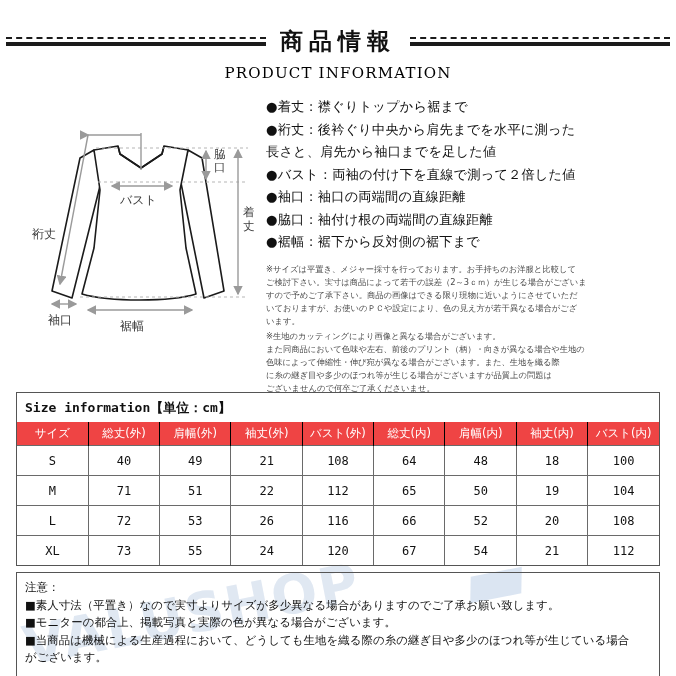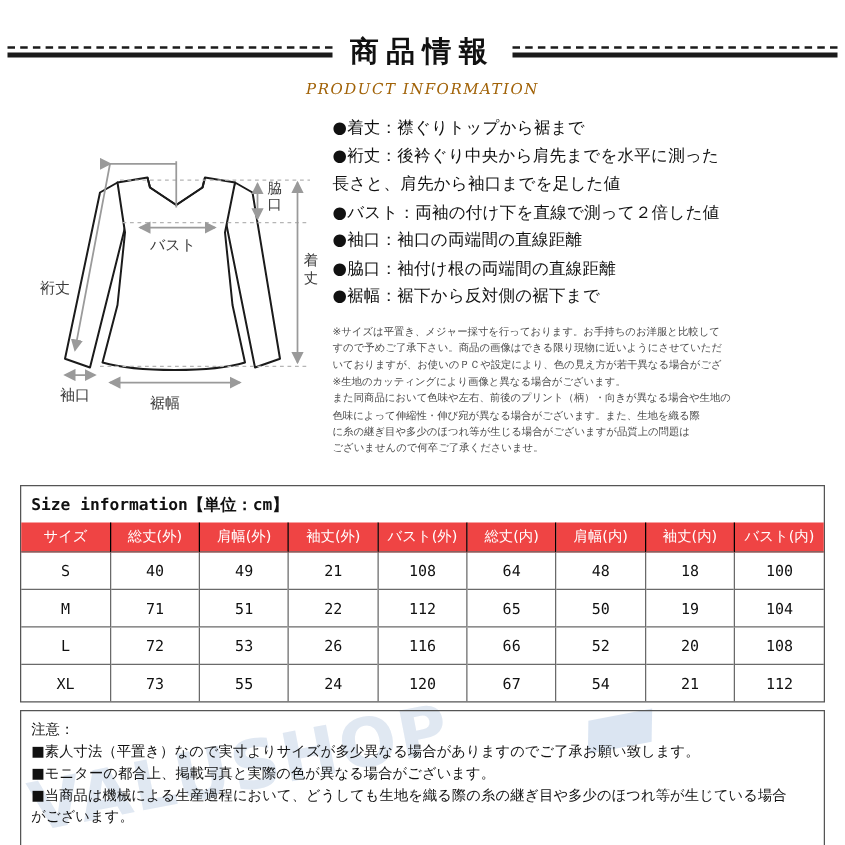--- a/index.html
+++ b/index.html
@@ -85,24 +85,23 @@
   .title-jp {
     font-size: 23px;
     font-weight: bold;
     letter-spacing: 6px;
     white-space: nowrap;
     color: #111;
   }
   .title-en {
     margin-top: 7px;
     font-family: "DejaVu Serif", "Liberation Serif", serif;
-    font-size: 12px;
+    font-size: 15px;
     letter-spacing: 1.2px;
-    color: #a16207;
-    font-style: italic;
+    color: #000000;
   }
 
   
   .mid {
     position: relative;
     z-index: 2;
     display: flex;
     align-items: flex-start;
     padding: 12px 6px 0 10px;
     height: 300px;
@@ -308,22 +307,24 @@
     <div class="spec-line">●着丈：襟ぐりトップから裾まで</div>
     <div class="spec-line">●裄丈：後衿ぐり中央から肩先までを水平に測った</div>
     <div class="spec-line">長さと、肩先から袖口までを足した値</div>
     <div class="spec-line">●バスト：両袖の付け下を直線で測って２倍した値</div>
     <div class="spec-line">●袖口：袖口の両端間の直線距離</div>
     <div class="spec-line">●脇口：袖付け根の両端間の直線距離</div>
     <div class="spec-line">●裾幅：裾下から反対側の裾下まで</div>
 
     <div class="fineprint">
       <p>※サイズは平置き、メジャー採寸を行っております。お手持ちのお洋服と比較して</p>
+      <p>ご検討下さい。実寸は商品によって若干の誤差（2～3ｃｍ）が生じる場合がございま</p>
       <p>すので予めご了承下さい。商品の画像はできる限り現物に近いようにさせていただ</p>
       <p>いておりますが、お使いのＰＣや設定により、色の見え方が若干異なる場合がござ</p>
+      <p>います。</p>
       <p class="blk2">※生地のカッティングにより画像と異なる場合がございます。</p>
       <p>また同商品において色味や左右、前後のプリント（柄）・向きが異なる場合や生地の</p>
       <p>色味によって伸縮性・伸び宛が異なる場合がございます。また、生地を織る際</p>
       <p>に糸の継ぎ目や多少のほつれ等が生じる場合がございますが品質上の問題は</p>
       <p>ございませんので何卒ご了承くださいませ。</p>
     </div>
   </div>
 </div>
 
 <div class="table-box">

